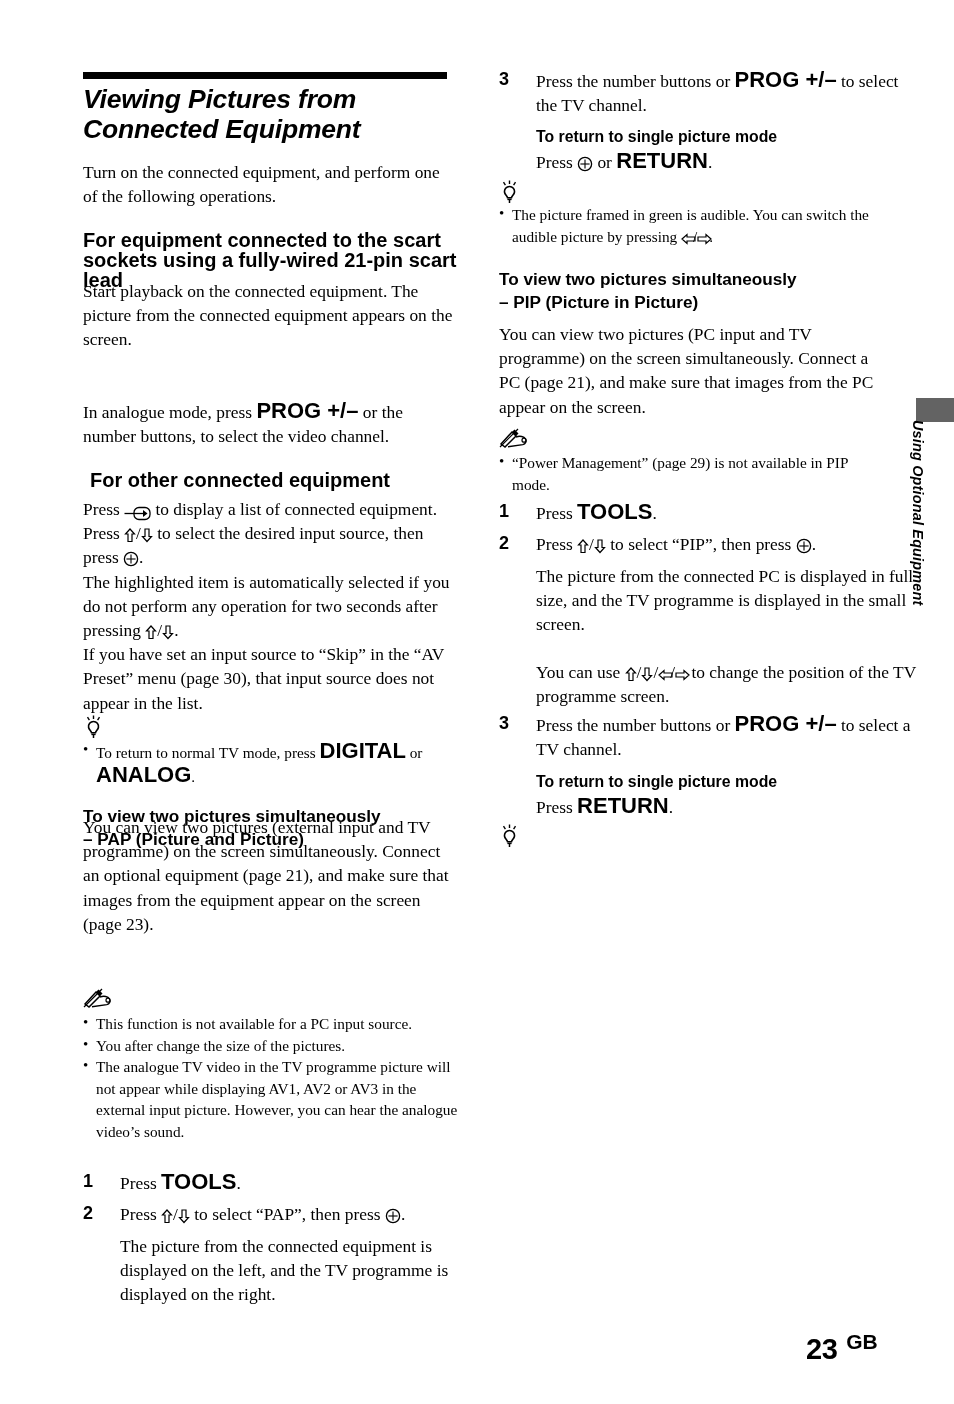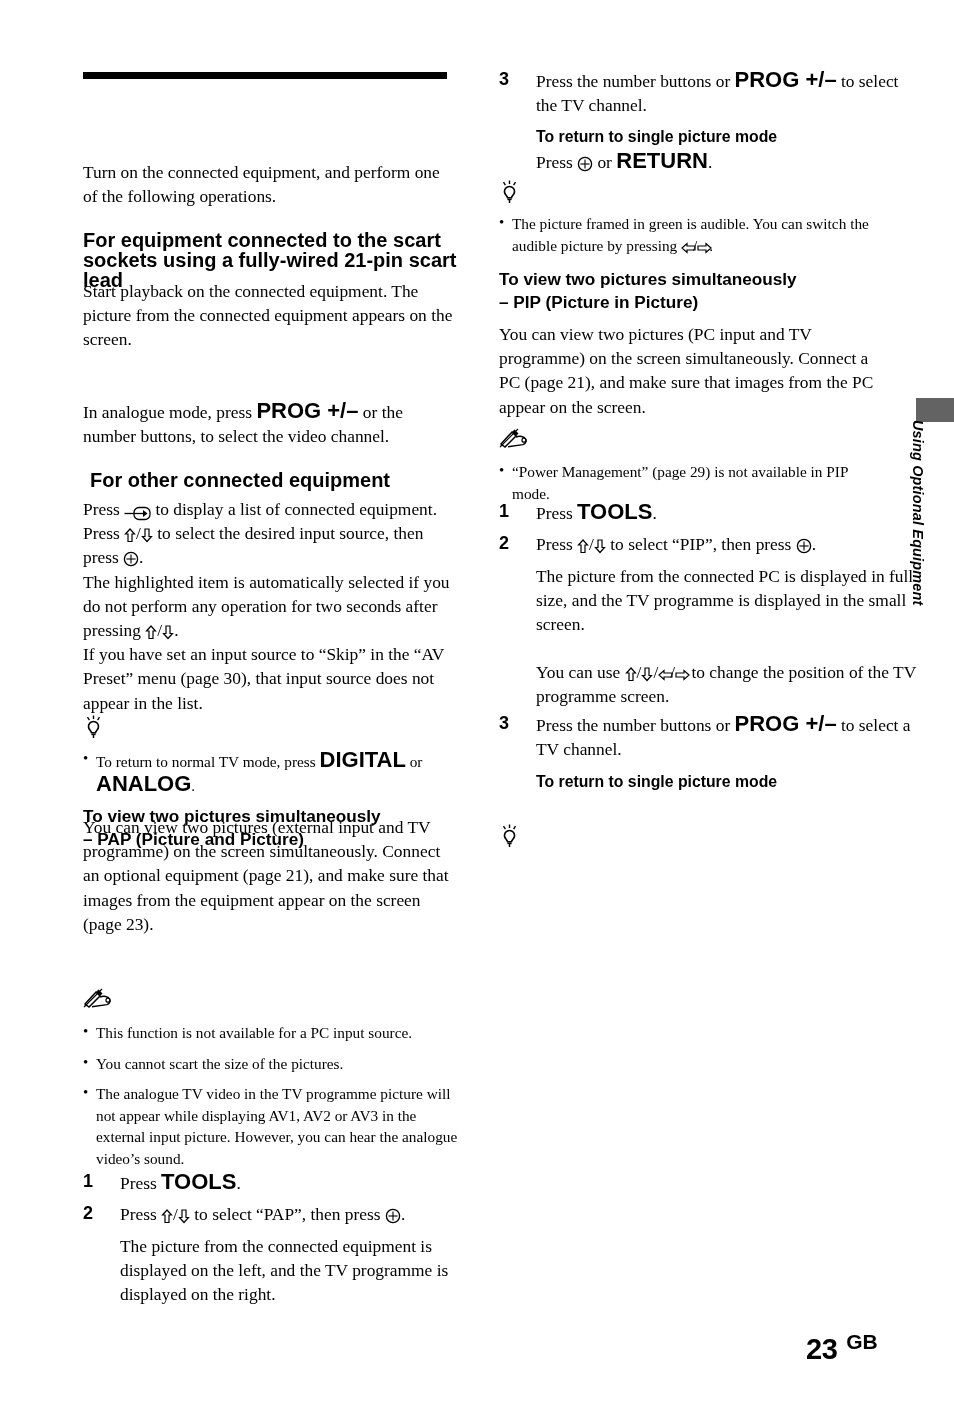--- a/index.html
+++ b/index.html
@@ -78,21 +78,20 @@
     font-size: 15.3px;
     line-height: 21.5px;
     margin: 0;
     padding: 0;
     list-style: none;
   }
   .note-list li {
     position: relative;
     padding-left: 13px;
     margin-bottom: 0px;
-    margin-top: 9px;
   }
   .note-list li::before {
     content: "\2022";
     position: absolute;
     left: 0;
     top: -1px;
     font-size: 15px;
   }
 
   
@@ -179,20 +178,24 @@
   
   .abs { position: absolute; }
 </style>
 </head>
 <body>
 
 <div class="page">
 
   <div class="rule-bar"></div>
 
+  <div class="section-title">
+    <span>Viewing Pictures from</span><br>
+    <span>Connected Equipment</span>
+  </div>
 
   <div class="abs body-text" style="left:83px; top:160px; width:370px;">Turn on the connected equipment, and perform one of the following operations.</div>
 
   <div class="abs bold-head" style="left:83px; top:230px; width:375px;">
     <span>For equipment connected to the scart</span><br>
     <span>sockets using a fully-wired 21-pin scart lead</span>
   </div>
 
   <div class="abs body-text" style="left:83px; top:279px; width:370px;">Start playback on the connected equipment. The picture from the connected equipment appears on the screen.</div>
 
@@ -252,21 +255,21 @@
       <path d="M2 16 L13 4 L17 8 L6 19 Z" fill="none" stroke="#000" stroke-width="1.5"></path>
       <path d="M13 4 L15.5 1.5 L19.5 5.5 L17 8 Z" fill="#000"></path>
       <path d="M17 9 C21 7.5 25 8.5 26.5 11 C27.8 13.2 26.6 16 23.8 16.6 L9 18.8" fill="none" stroke="#000" stroke-width="1.4"></path>
       <circle cx="25" cy="12.2" r="2" fill="none" stroke="#000" stroke-width="1.2"></circle>
       <line x1="1" y1="19" x2="19" y2="1" stroke="#000" stroke-width="1.2"></line>
     </svg>
   </div>
 
   <ul class="abs note-list" style="left:83px; top:1013px; width:375px;">
     <li>This function is not available for a PC input source.</li>
-    <li>You cannot scart the size of the pictures.</li>
+    <li>You after change the size of the pictures.</li>
     <li>The analogue TV video in the TV programme picture will not appear while displaying AV1, AV2 or AV3 in the external input picture. However, you can hear the analogue video’s sound.</li>
   </ul>
 
   <div class="abs step" style="left:83px; top:1170px; width:375px;">
     <span class="num">1</span>
     <span>Press </span><b class="sans">TOOLS</b><span>.</span>
   </div>
 
   <div class="abs step" style="left:83px; top:1202px; width:375px;">
     <span class="num">2</span>
@@ -370,20 +373,23 @@
         </svg></span><span> to change the position of the TV programme screen.</span>
   </div>
 
   <div class="abs step" style="left:499px; top:712px; width:382px;">
     <span class="num">3</span>
     <span>Press the number buttons or </span><b class="sans">PROG +/–</b><span> to select a TV channel.</span>
   </div>
 
   <div class="abs step-sub-head" style="left:499px; top:771px; width:382px;">To return to single picture mode</div>
 
+  <div class="abs step-cont" style="left:499px; top:794px; width:382px;">
+    <span>Press </span><b class="sans">RETURN</b><span>.</span>
+  </div>
 
   <div class="abs" style="left:499px; top:824px;">
     <svg class="tip-icon" viewBox="0 0 21 24">
       <line x1="10.5" y1="0.5" x2="10.5" y2="4" stroke="#000" stroke-width="1.4"></line>
       <line x1="4.5" y1="2.2" x2="6.4" y2="5.2" stroke="#000" stroke-width="1.4"></line>
       <line x1="16.5" y1="2.2" x2="14.6" y2="5.2" stroke="#000" stroke-width="1.4"></line>
       <path d="M5.6 12.5 a5 5 0 1 1 9.8 0 c-0.4 2.2 -2.6 3.2 -2.9 5.2 h-4 c-0.3 -2 -2.5 -3 -2.9 -5.2 z" fill="none" stroke="#000" stroke-width="1.6"></path>
       <line x1="8.4" y1="19.4" x2="12.6" y2="19.4" stroke="#000" stroke-width="1.5"></line>
       <line x1="10.5" y1="19.4" x2="10.5" y2="23" stroke="#000" stroke-width="1.5"></line>
     </svg>

